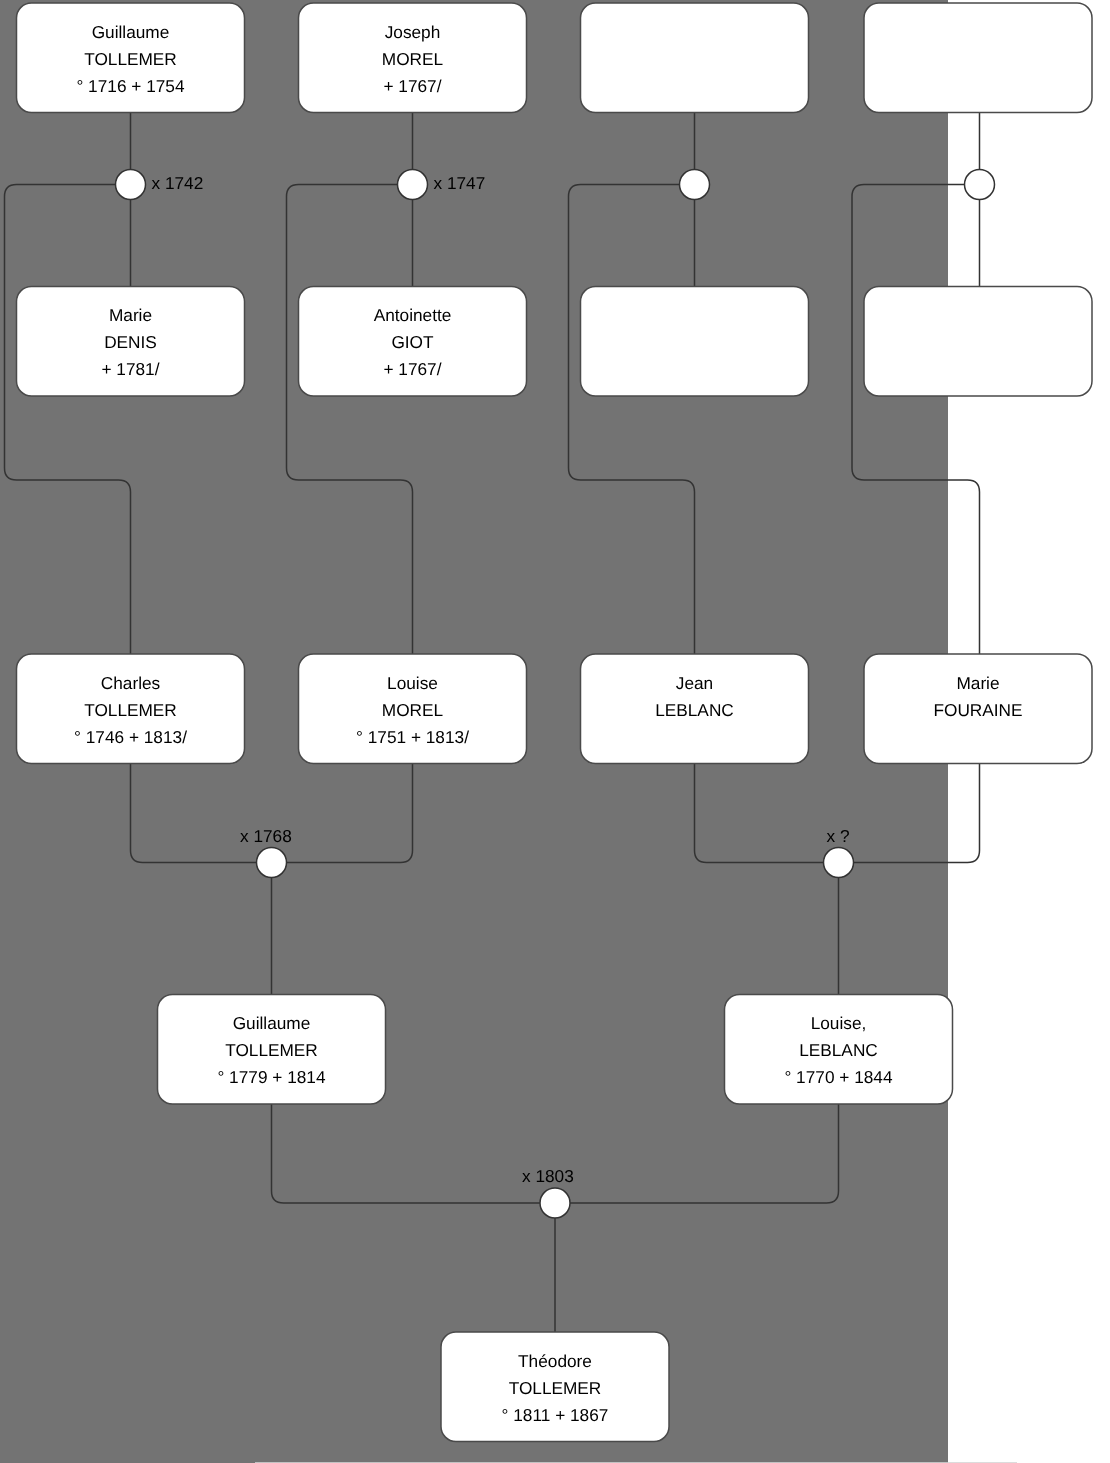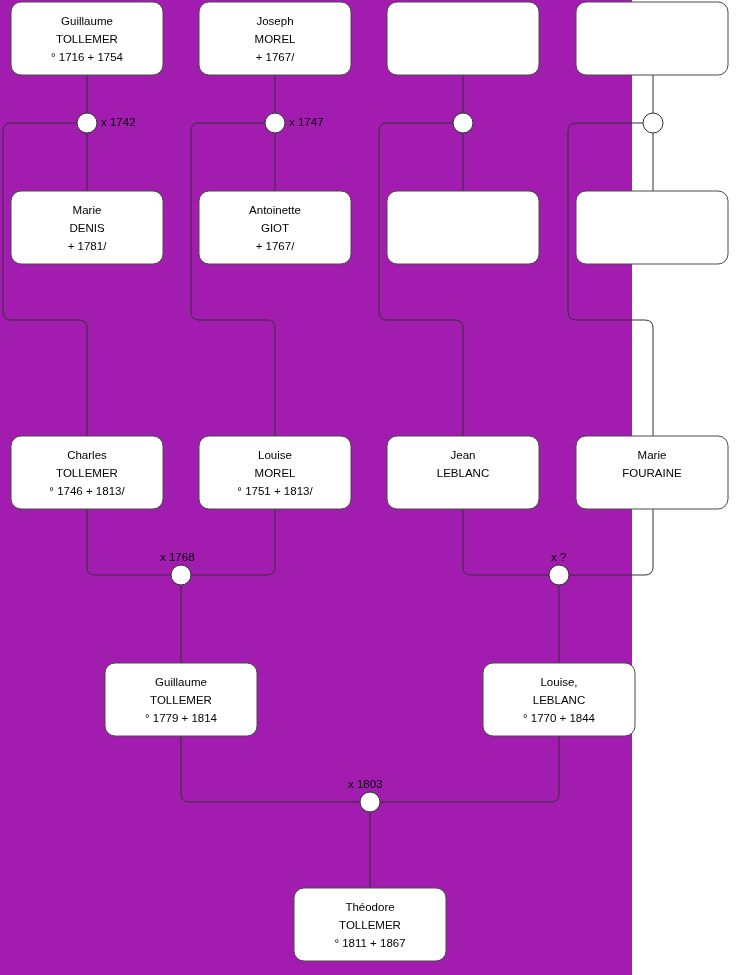--- a/index.html
+++ b/index.html
@@ -4,21 +4,21 @@
 <style>
   html, body {
     margin: 0;
     padding: 0;
     background: #ffffff;
   }
   #chart-root {
     position: relative;
     width: 632px;
     height: 975px;
-    background: #a21caf;
+    background: #737373;
     font-family: "Liberation Sans", sans-serif;
   }
   svg#tree-svg {
     position: absolute;
     top: 0;
     left: 0;
     width: 740px;
     height: 975px;
     display: block;
   }

